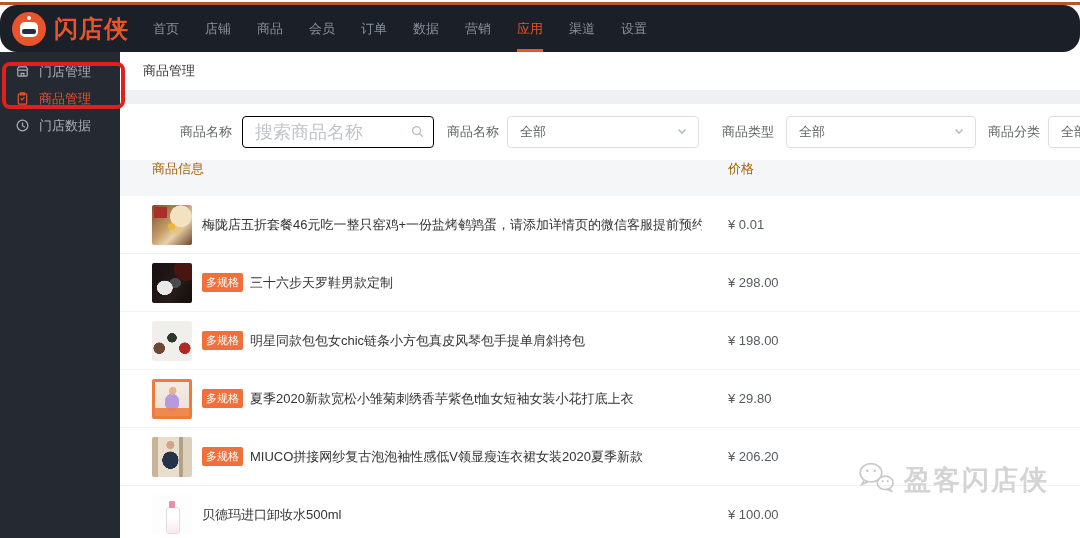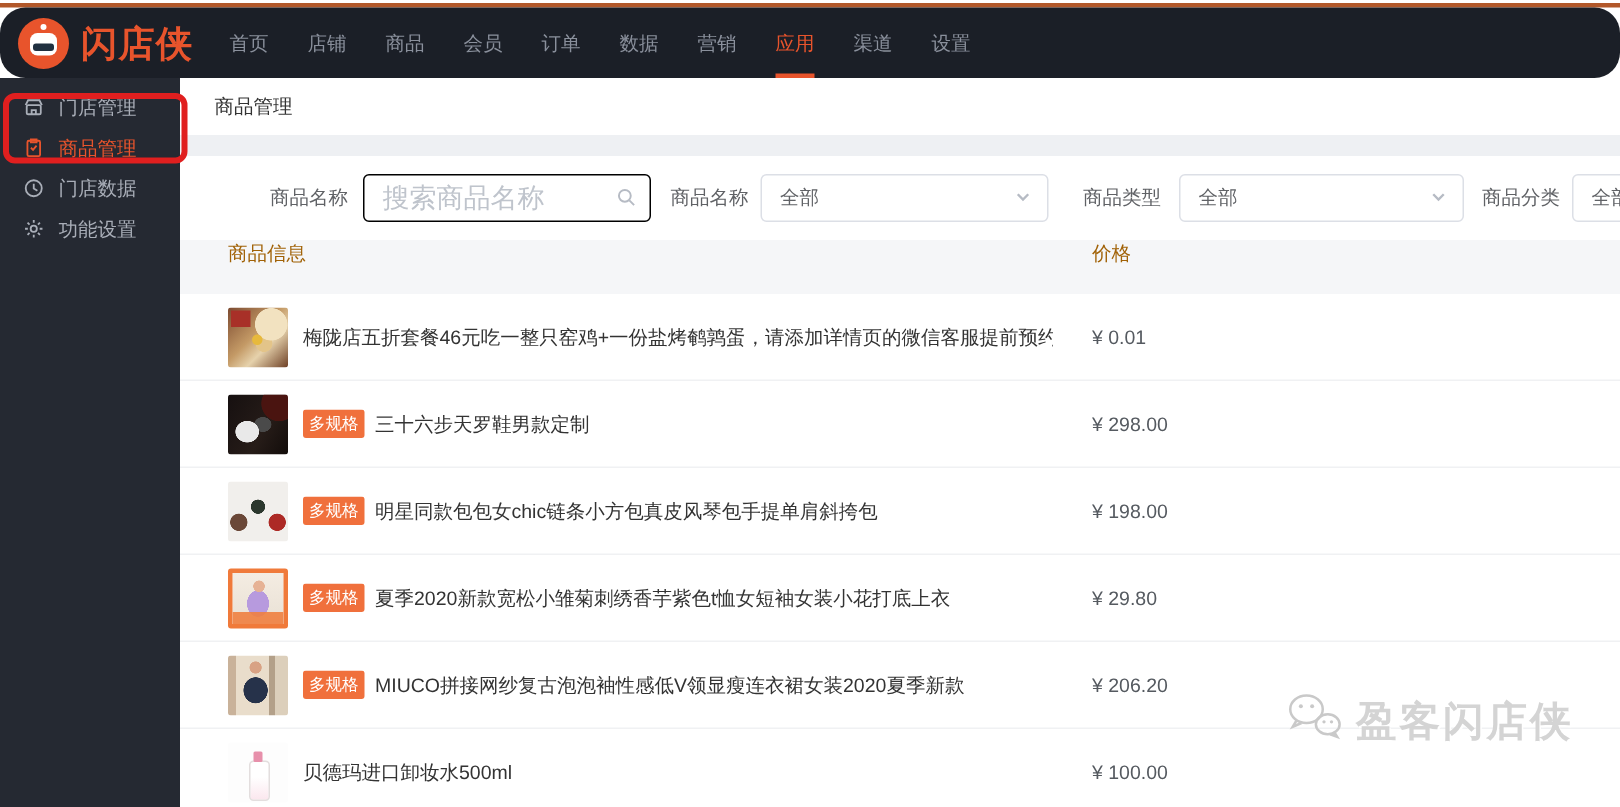--- a/index.html
+++ b/index.html
@@ -147,29 +147,20 @@
       <span>商品管理</span>
     </div>
     <div class="side-item">
       <span class="side-icon">
         <svg viewBox="0 0 16 16">
           <circle cx="8" cy="8" r="5.7"></circle>
           <path d="M8 4.8v3.4l2.6 1.6"></path>
         </svg>
       </span>
       <span>门店数据</span>
-    </div>
-    <div class="side-item">
-      <span class="side-icon">
-        <svg viewBox="0 0 16 16">
-          <circle cx="8" cy="8" r="2.2"></circle>
-          <path d="M8 1.8v2M8 12.2v2M1.8 8h2M12.2 8h2M3.6 3.6l1.4 1.4M11 11l1.4 1.4M12.4 3.6L11 5M5 11l-1.4 1.4"></path>
-        </svg>
-      </span>
-      <span>功能设置</span>
     </div>
   </div>
 
 <div class="anno-box"></div>
 
 <div class="main">
   <div class="breadcrumb-bar">
     <span>商品管理</span>
   </div>
   <div class="gap-band"></div>

